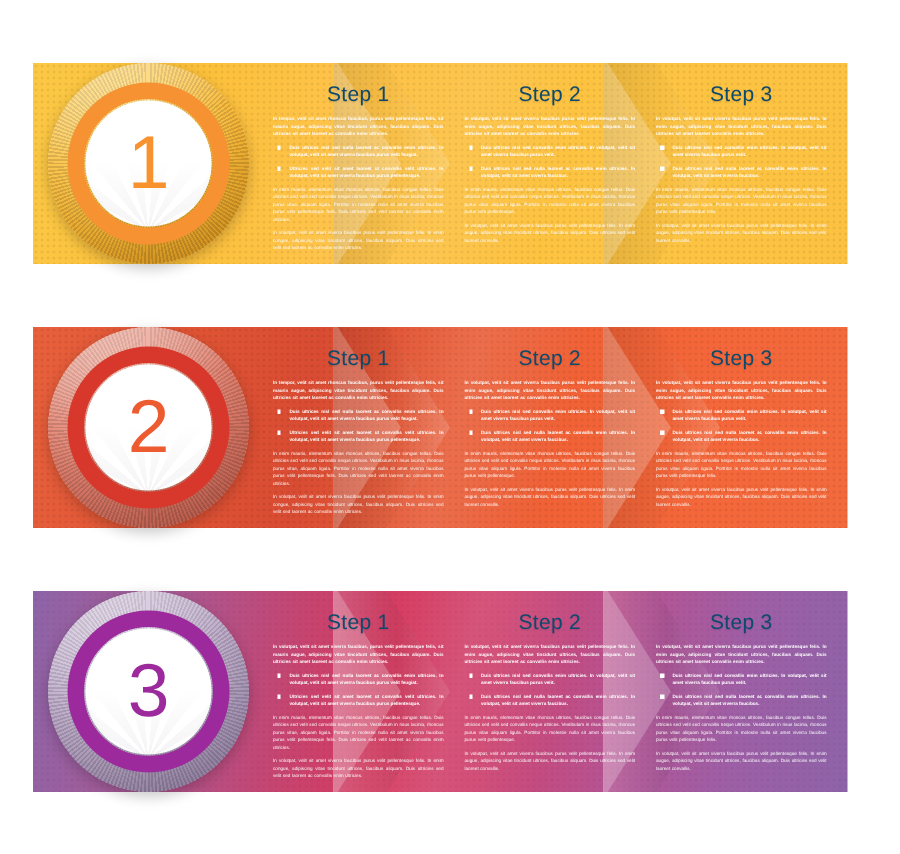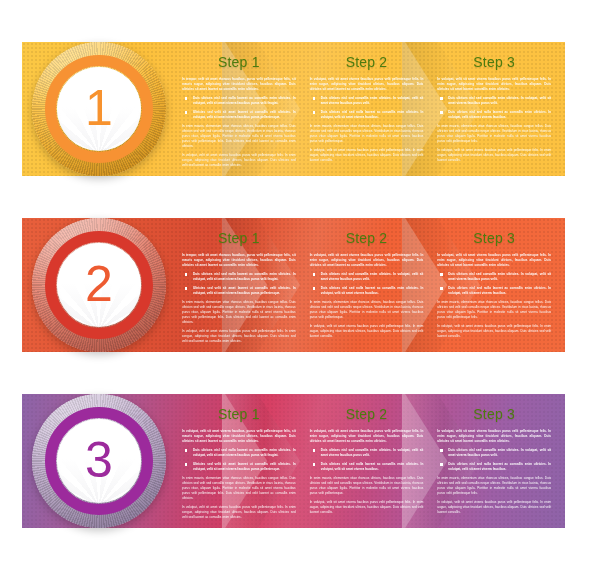--- a/index.html
+++ b/index.html
@@ -105,21 +105,21 @@
   .col {
     position: relative;
     width: 180px;
     padding: 8px 14px 0 0;
   }
   .col-1 { margin-left: 160px; }
   .col-2 { margin-left: 0px; }
   .col-3 { margin-left: 0px; }
 
   .step-title {
-    color: #4d7c0f;
+    color: #0c4a6e;
     font-size: 14px;
     font-weight: 400;
     letter-spacing: 0.2px;
     text-align: center;
     margin: 4px 0 7px 0;
     text-shadow: 0 1px 1px rgba(0,0,0,0.10);
   }
 
   .para {
     color: rgba(255,255,255,0.96);

